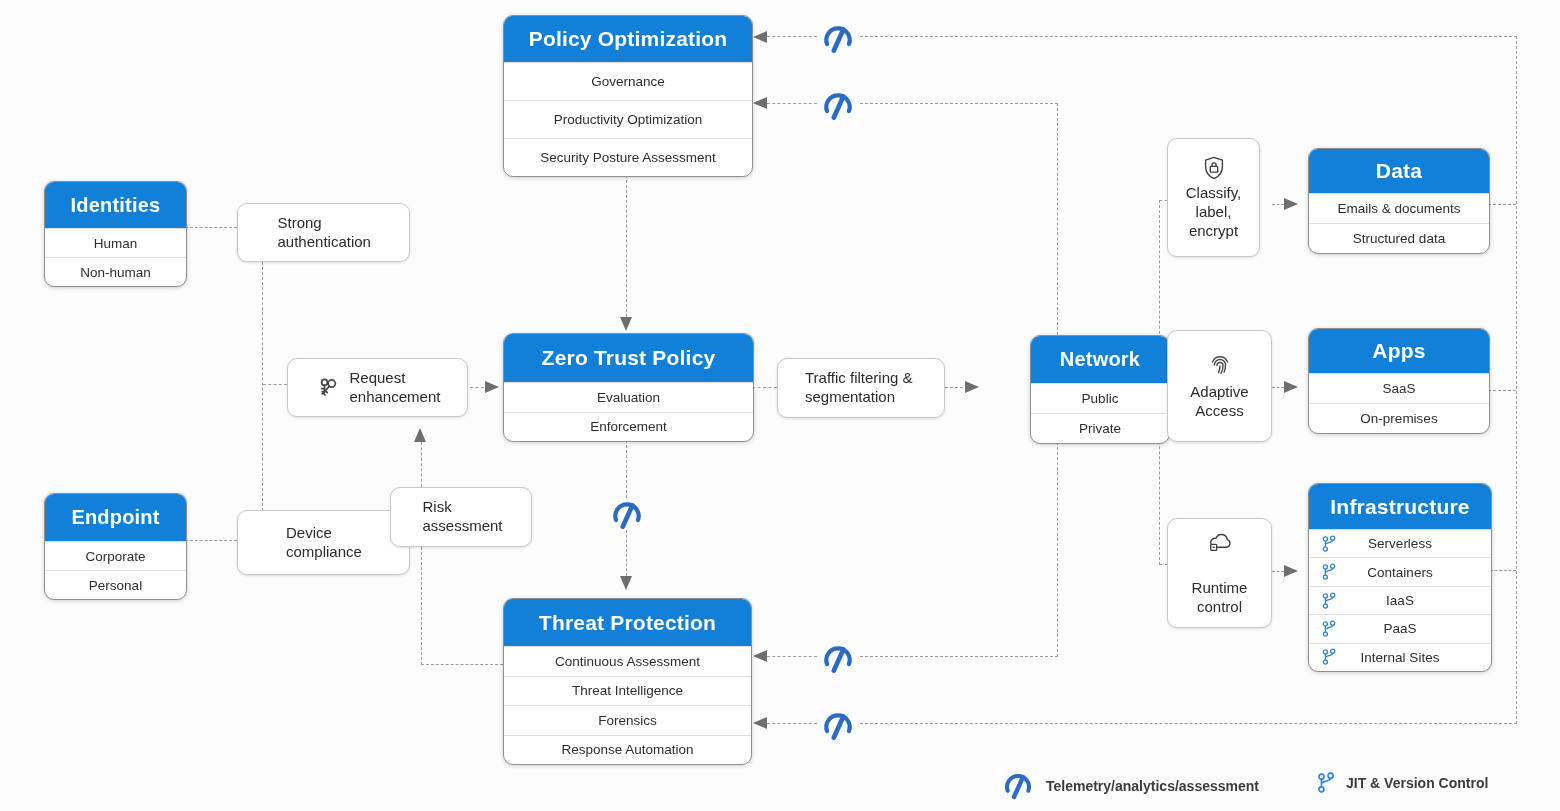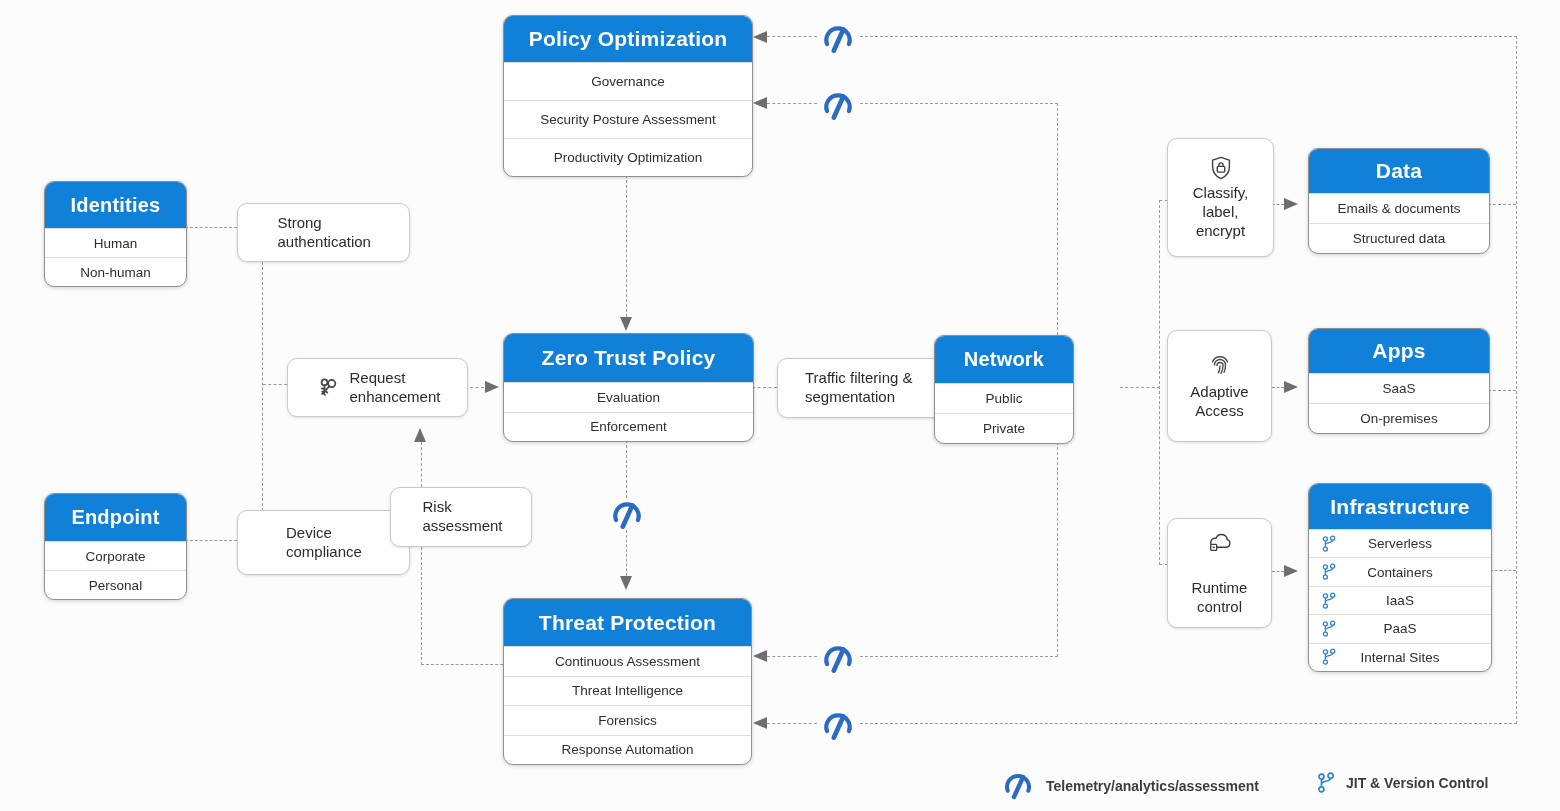--- a/index.html
+++ b/index.html
@@ -113,22 +113,22 @@
       <line x1="12" y1="27" x2="21" y2="7" stroke="#2b6bc3" stroke-width="4.4" stroke-linecap="round"></line>
     </svg>
   <svg class="icon-abs" style="left:820px;top:709px;" width="36" height="34" viewBox="0 0 32 32">
       <path d="M5.7 20.8 A11 11 0 1 1 26.3 20.8" fill="none" stroke="#2b6bc3" stroke-width="4" stroke-linecap="round"></path>
       <line x1="12" y1="27" x2="21" y2="7" stroke="#2b6bc3" stroke-width="4.4" stroke-linecap="round"></line>
     </svg>
 
   <div class="hbox" style="left:503px;top:15px;width:248px;height:160px;">
     <div class="hd" style="height:46px;font-size:21px;">Policy Optimization</div>
     <div class="row">Governance</div>
+    <div class="row">Productivity Optimization</div>
     <div class="row">Security Posture Assessment</div>
-    <div class="row">Productivity Optimization</div>
   </div>
 
   <div class="hbox" style="left:44px;top:181px;width:141px;height:104px;">
     <div class="hd" style="height:46px;font-size:20px;">Identities</div>
     <div class="row">Human</div>
     <div class="row">Non-human</div>
   </div>
 
   <div class="lbox" style="left:237px;top:203px;width:173px;height:59px;padding-left:20px;box-sizing:border-box;">
     <span class="wrapnarrow" style="width:112px;">Strong authentication</span>
@@ -149,21 +149,21 @@
   <div class="hbox" style="left:503px;top:333px;width:249px;height:107px;">
     <div class="hd" style="height:48px;font-size:21px;">Zero Trust Policy</div>
     <div class="row">Evaluation</div>
     <div class="row">Enforcement</div>
   </div>
 
   <div class="lbox" style="left:777px;top:358px;width:168px;height:60px;padding-left:18px;box-sizing:border-box;">
     <span class="wrapnarrow" style="width:130px;">Traffic filtering &amp; segmentation</span>
   </div>
 
-  <div class="hbox" style="left:934px;top:335px;width:138px;height:107px;">
+  <div class="hbox" style="left:1030px;top:335px;width:138px;height:107px;">
     <div class="hd" style="height:47px;font-size:20px;">Network</div>
     <div class="row">Public</div>
     <div class="row">Private</div>
   </div>
 
   <div class="hbox" style="left:44px;top:493px;width:141px;height:105px;">
     <div class="hd" style="height:47px;font-size:20px;">Endpoint</div>
     <div class="row">Corporate</div>
     <div class="row">Personal</div>
   </div>
@@ -177,21 +177,21 @@
   </div>
 
   <div class="hbox" style="left:503px;top:598px;width:247px;height:165px;">
     <div class="hd" style="height:47px;font-size:21px;">Threat Protection</div>
     <div class="row">Continuous Assessment</div>
     <div class="row">Threat Intelligence</div>
     <div class="row">Forensics</div>
     <div class="row">Response Automation</div>
   </div>
 
-  <div class="lbox center" style="left:1167px;top:138px;width:107px;height:119px;box-sizing:border-box;">
+  <div class="lbox center" style="left:1167px;top:138px;width:93px;height:119px;box-sizing:border-box;">
     <svg width="28" height="30" viewBox="0 0 30 30">
         <g fill="none" stroke="#3f3f3f" stroke-width="1.5" stroke-linejoin="round">
           <path d="M15 2.5 L24 5.5 V12 C24 18.4 20 23.2 15 25.3 C10 23.2 6 18.4 6 12 V5.5 Z"></path>
           <rect x="11" y="12.2" width="8" height="6.2" rx="1.1"></rect>
           <path d="M12.8 12.2 V10.6 a2.2 2.2 0 0 1 4.4 0 V12.2"></path>
         </g>
       </svg>
     <span class="wrapnarrow" style="width:70px;">Classify, label, encrypt</span>
   </div>
 

